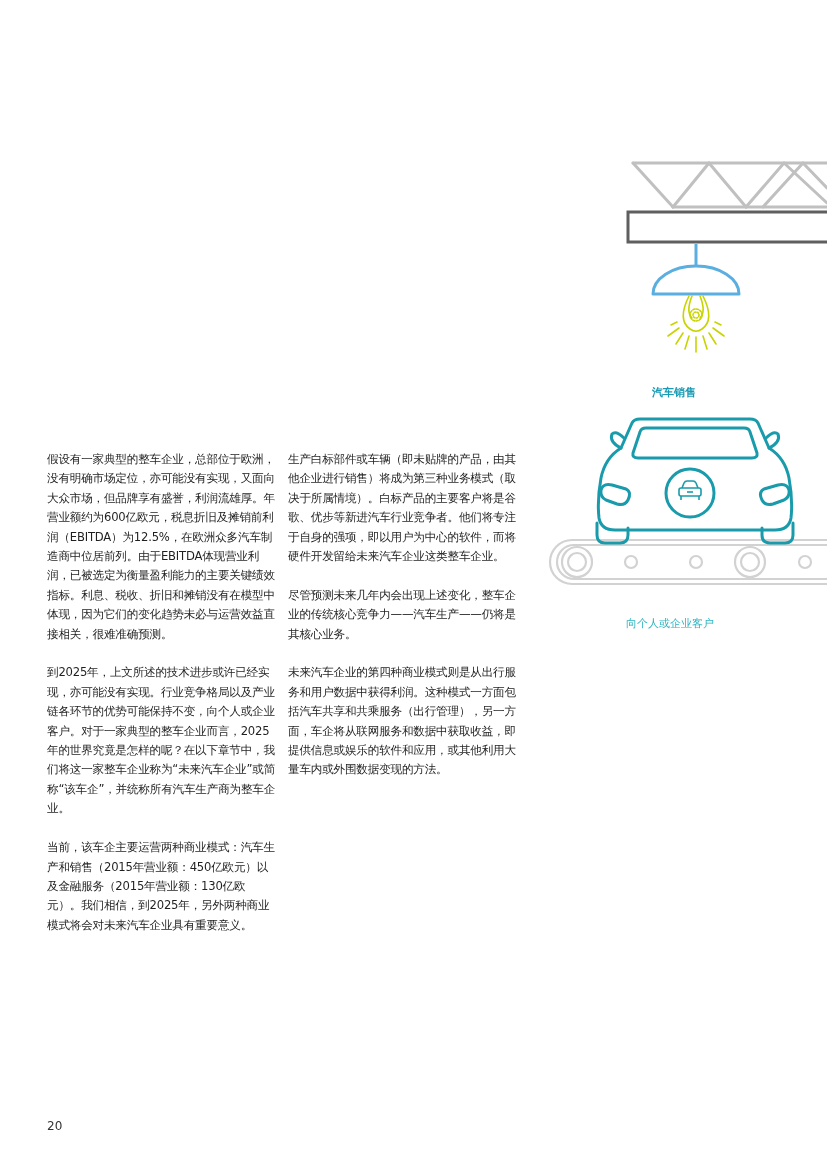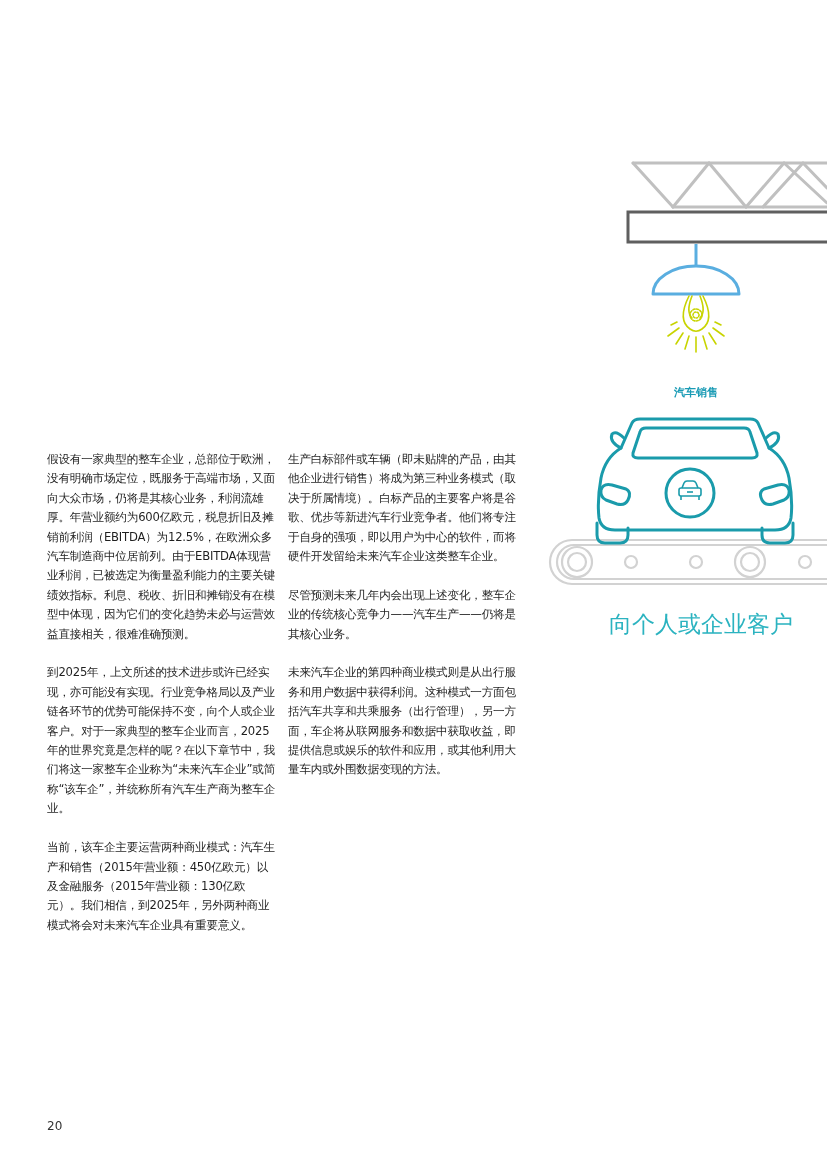--- a/index.html
+++ b/index.html
@@ -3,24 +3,24 @@
 <meta charset="utf-8">
 <style>
   html, body { margin: 0; padding: 0; background: #ffffff; }
   body { width: 827px; height: 1169px; position: relative; overflow: hidden;
          font-family: "DejaVu Sans", "Liberation Sans", sans-serif; color: #222222; }
   .col { position: absolute; font-size: 11.6px; line-height: 19.4px; color: #1f1f1f; letter-spacing: -0.2px; }
   .col p { margin: 0 0 19.4px 0; }
   .col-left { left: 47px; top: 450px; width: 232px; }
   .col-mid { left: 288px; top: 450px; width: 232px; }
   .illus { position: absolute; left: 0; top: 0; width: 827px; height: 1169px; pointer-events: none; }
-  .illus-label { position: absolute; left: 652px; top: 385px; width: 88px; text-align: center;
+  .illus-label { position: absolute; left: 652px; top: 385px; width: 88px; 
                  font-size: 11px; font-weight: bold; color: #1a9bb5; }
-  .caption { position: absolute; left: 609px; top: 612px; width: 200px; font-size: 23px; line-height: 25px;
-             color: #2bb3c0; }
+  .caption { position: absolute; left: 626px; top: 612px; width: 200px; font-size: 11px; line-height: 25px;
+             color: #2bb3c0; font-family: Liberation Mono, monospace; }
   .page-number { position: absolute; left: 47px; top: 1119px; font-size: 12px; color: #333333; }
 </style>
 </head>
 <body>
 
 <svg class="illus" viewBox="0 0 827 1169" xmlns="http://www.w3.org/2000/svg">
 
   <g fill="none" stroke="#c0c0c0" stroke-width="3" stroke-linejoin="round" stroke-linecap="round">
     <line x1="633" y1="163" x2="827" y2="163"></line>
     <line x1="673" y1="207" x2="827" y2="207"></line>
@@ -97,21 +97,21 @@
   </g>
 </svg>
 
 <div class="illus-label">汽车销售</div>
 
 <div class="caption">
   <div>向个人或企业客户</div>
 </div>
 
 <div class="col col-left">
-  <p>假设有一家典型的整车企业，总部位于欧洲，没有明确市场定位，既服务于高端市场，又面向大众市场，仍将是其核心业务，利润流雄厚。年营业额约为600亿欧元，税息折旧及摊销前利润（EBITDA）为12.5%，在欧洲众多汽车制造商中位居前列。由于EBITDA体现营业利润，已被选定为衡量盈利能力的主要关键绩效指标。利息、税收、折旧和摊销没有在模型中体现，因为它们的变化趋势未必与运营效益直接相关，很难准确预测。</p>
+  <p>假设有一家典型的整车企业，总部位于欧洲，没有明确市场定位，亦可能没有实现，又面向大众市场，但品牌享有盛誉，利润流雄厚。年营业额约为600亿欧元，税息折旧及摊销前利润（EBITDA）为12.5%，在欧洲众多汽车制造商中位居前列。由于EBITDA体现营业利润，已被选定为衡量盈利能力的主要关键绩效指标。利息、税收、折旧和摊销没有在模型中体现，因为它们的变化趋势未必与运营效益直接相关，很难准确预测。</p>
   <p>到2025年，上文所述的技术进步或许已经实现，亦可能没有实现。行业竞争格局以及产业链各环节的优势可能保持不变，向个人或企业客户。对于一家典型的整车企业而言，2025年的世界究竟是怎样的呢？在以下章节中，我们将这一家整车企业称为“未来汽车企业”或简称“该车企”，并统称所有汽车生产商为整车企业。</p>
   <p>当前，该车企主要运营两种商业模式：汽车生产和销售（2015年营业额：450亿欧元）以及金融服务（2015年营业额：130亿欧元）。我们相信，到2025年，另外两种商业模式将会对未来汽车企业具有重要意义。</p>
 </div>
 
 <div class="col col-mid">
   <p>生产白标部件或车辆（即未贴牌的产品，由其他企业进行销售）将成为第三种业务模式（取决于所属情境）。白标产品的主要客户将是谷歌、优步等新进汽车行业竞争者。他们将专注于自身的强项，即以用户为中心的软件，而将硬件开发留给未来汽车企业这类整车企业。</p>
   <p>尽管预测未来几年内会出现上述变化，整车企业的传统核心竞争力——汽车生产——仍将是其核心业务。</p>
   <p>未来汽车企业的第四种商业模式则是从出行服务和用户数据中获得利润。这种模式一方面包括汽车共享和共乘服务（出行管理），另一方面，车企将从联网服务和数据中获取收益，即提供信息或娱乐的软件和应用，或其他利用大量车内或外围数据变现的方法。</p>
 </div>
 

